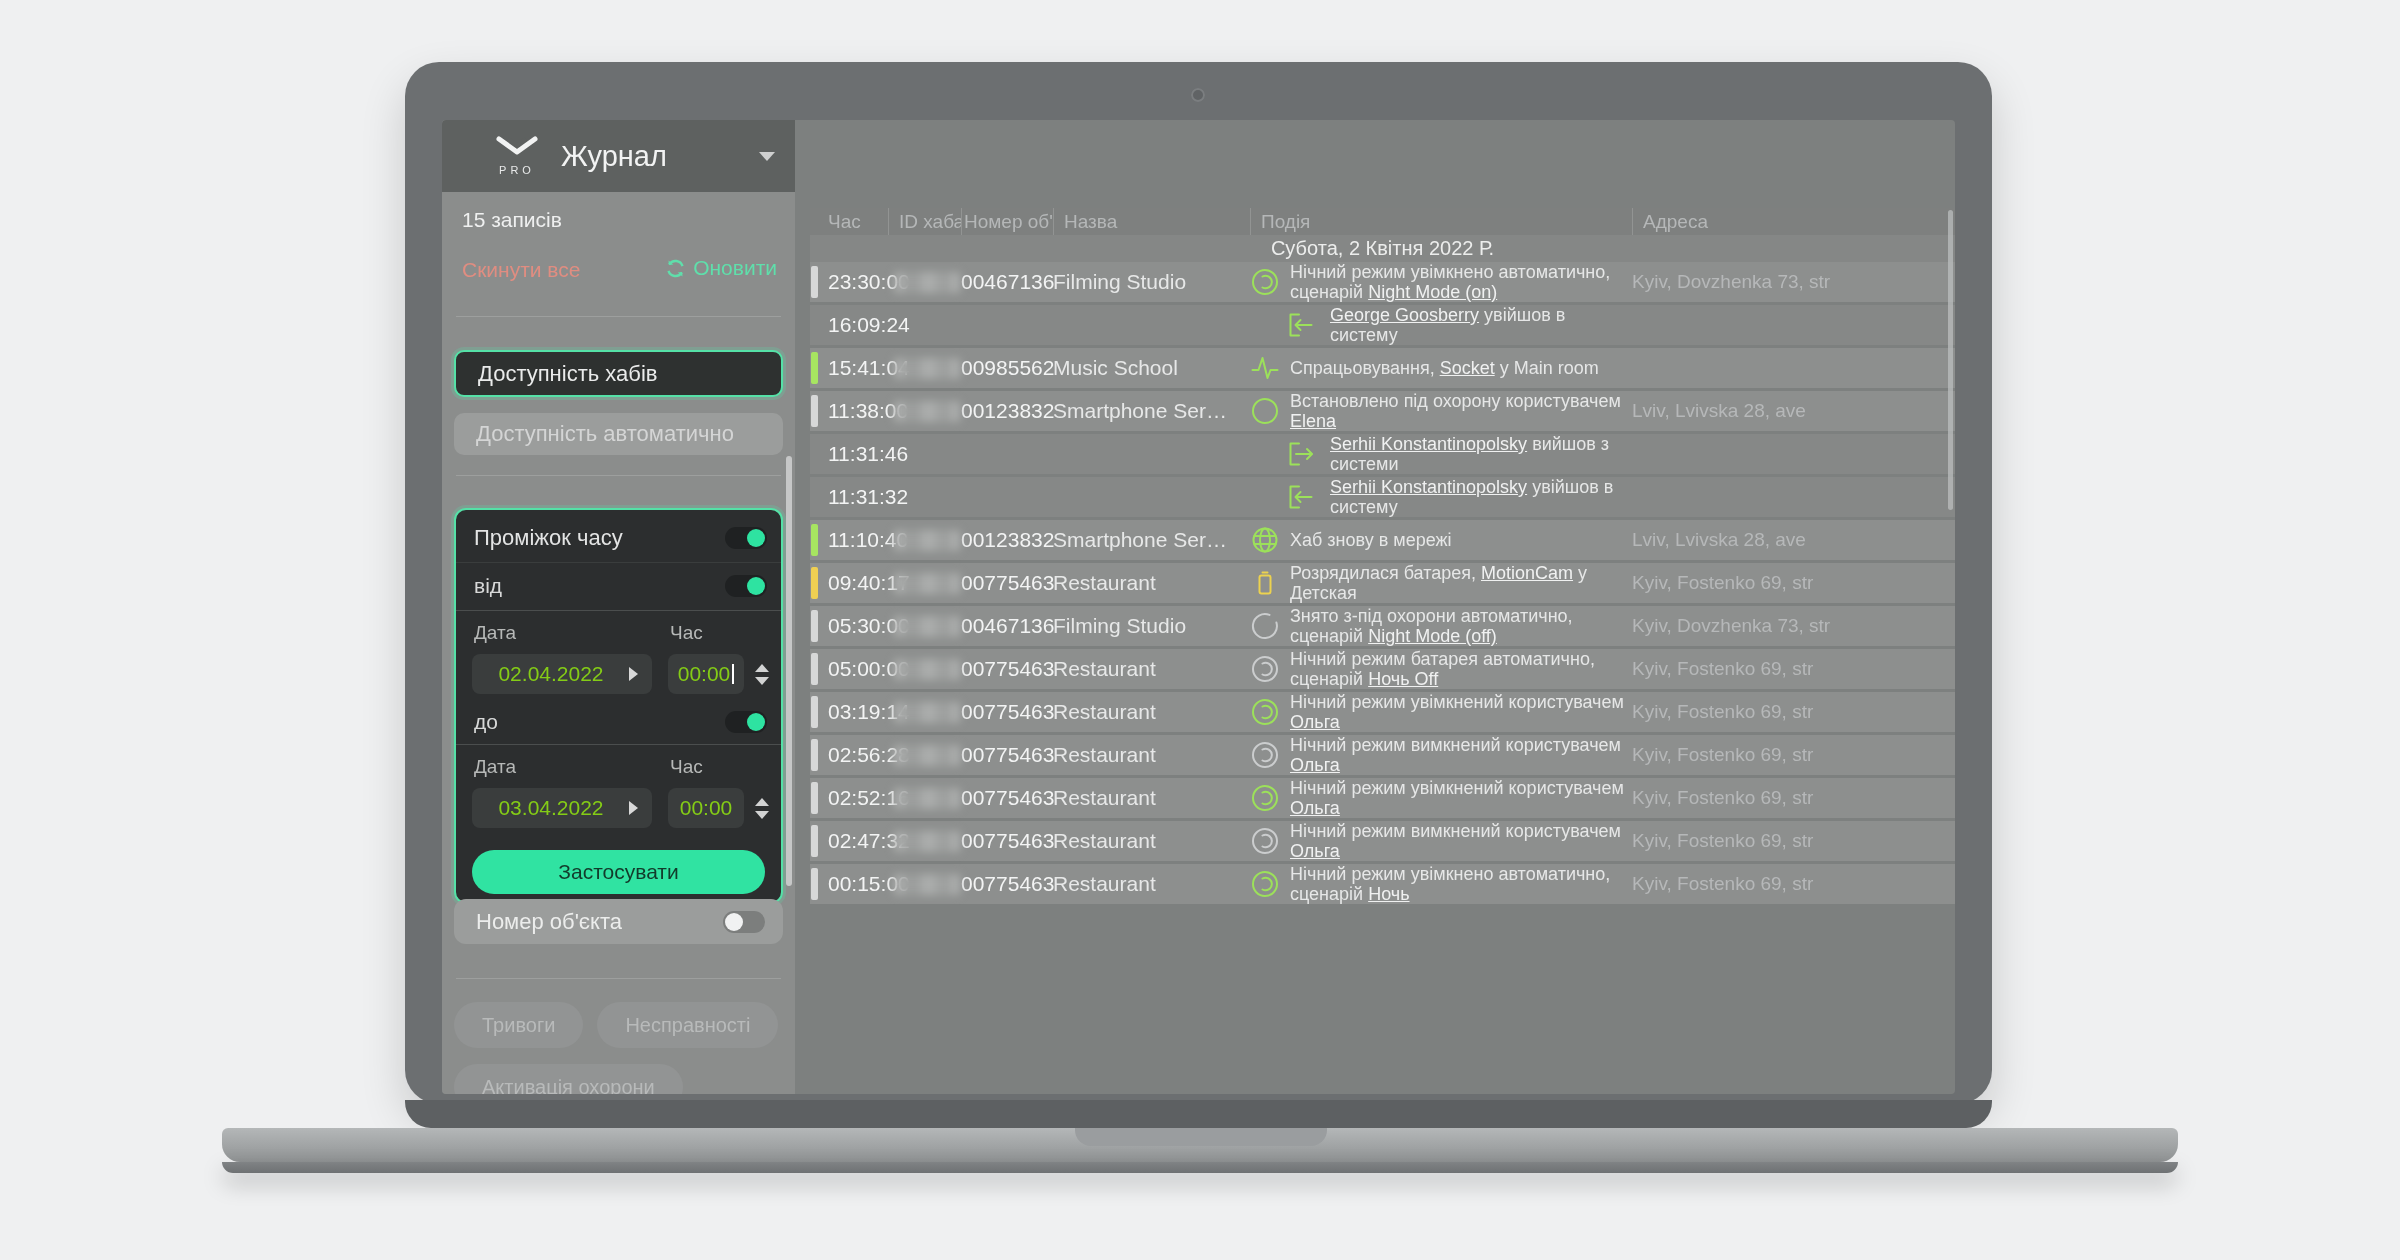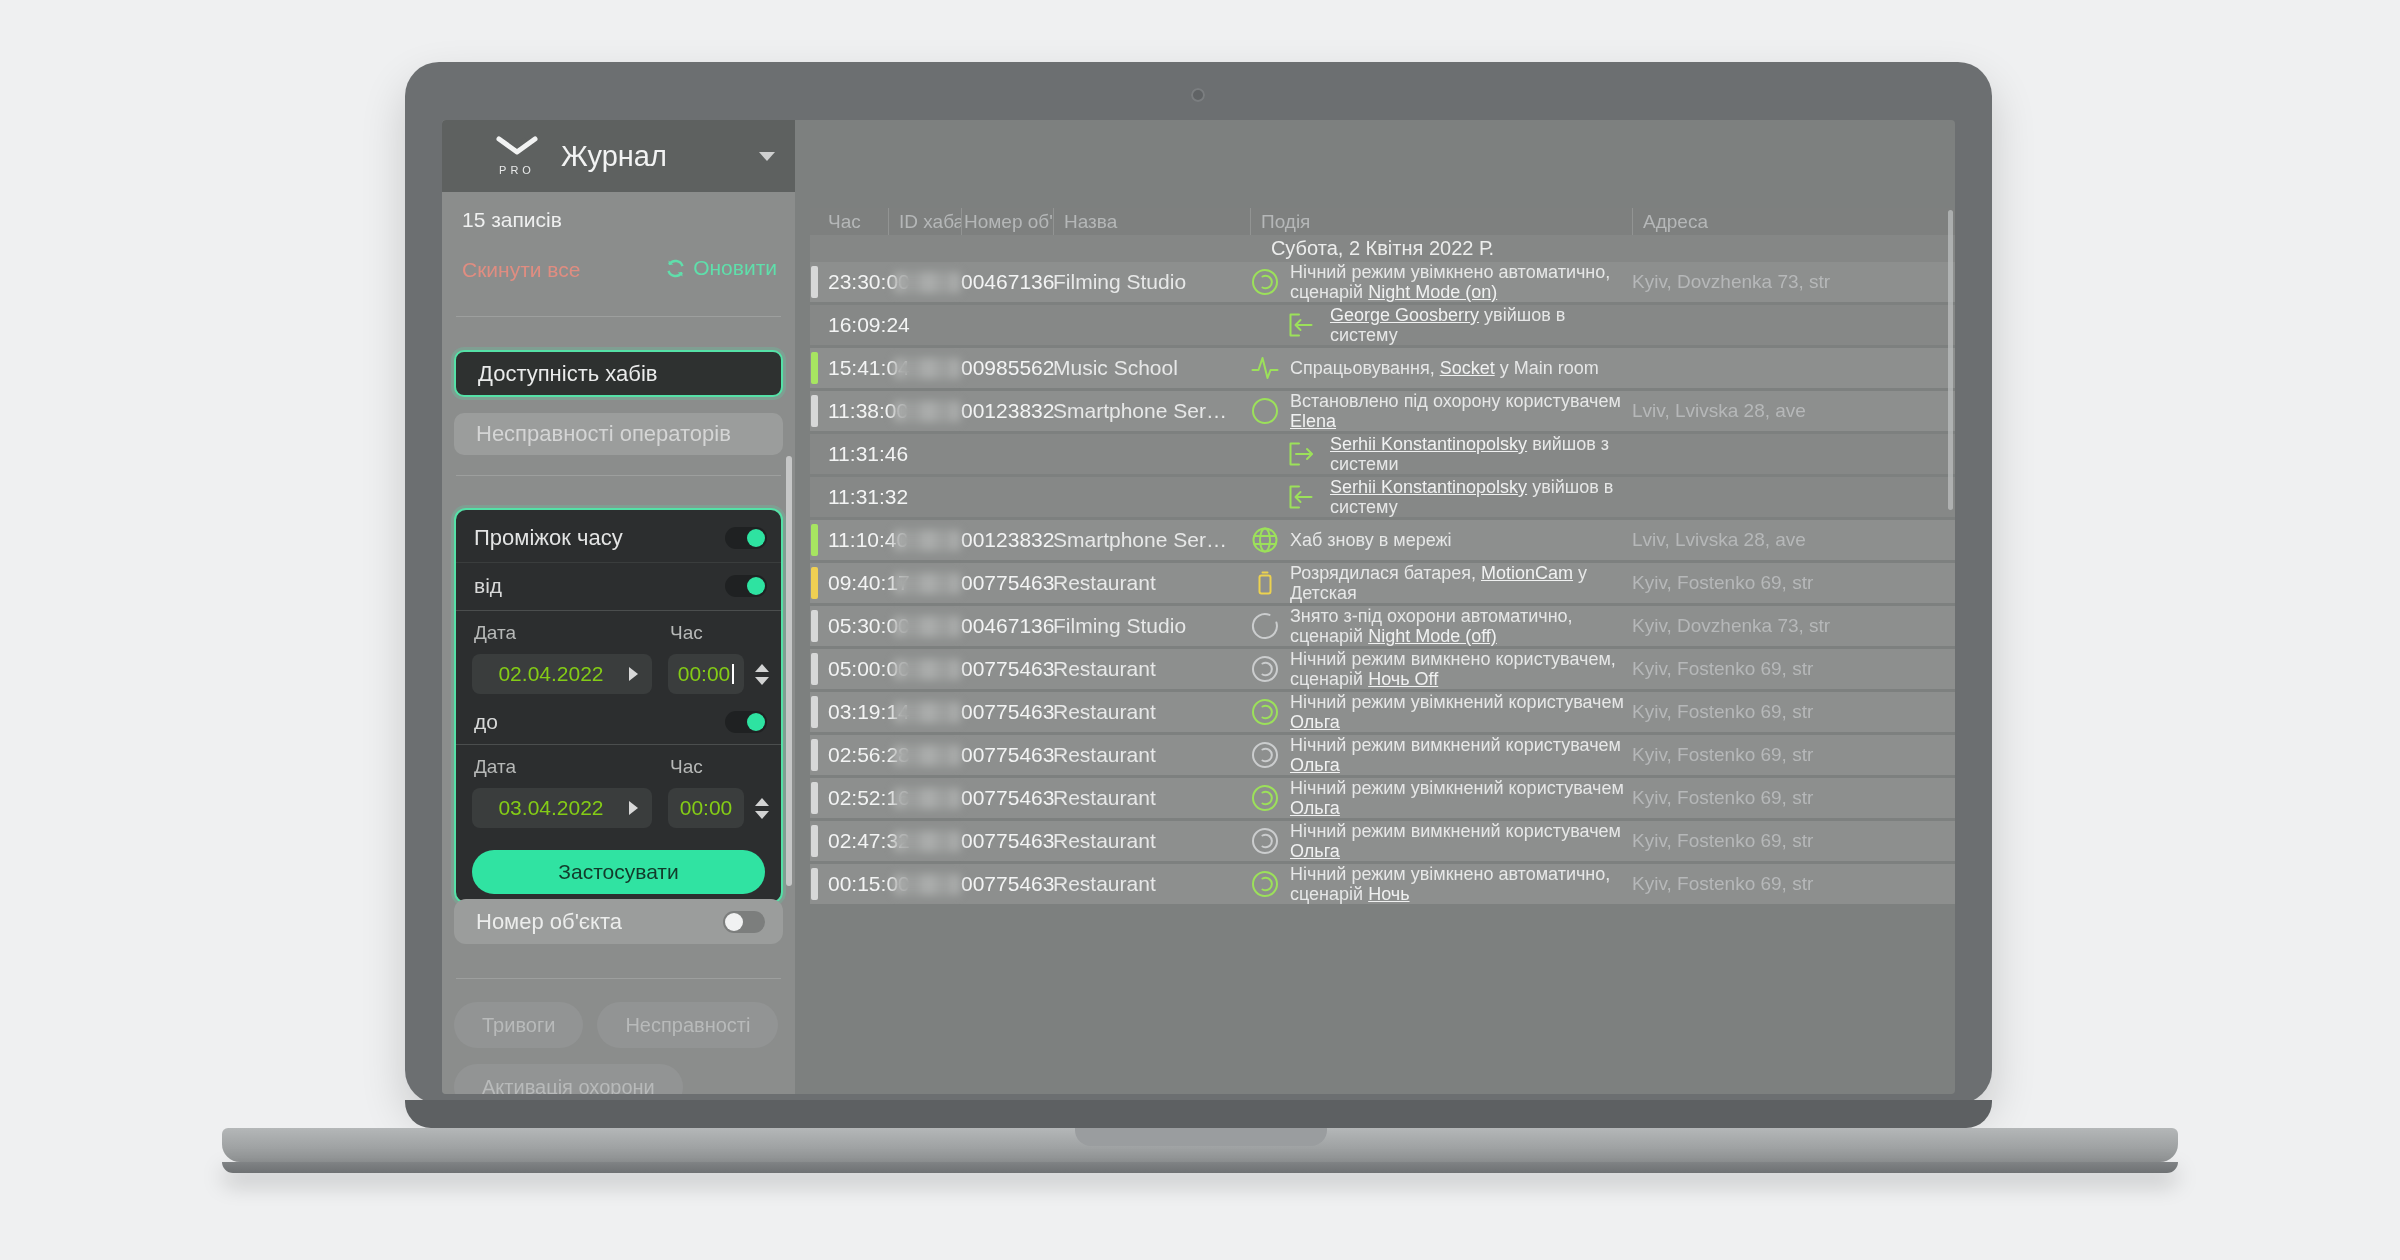--- a/index.html
+++ b/index.html
@@ -159,21 +159,21 @@
           <path d="M17.5 18.5 L17.1 14.1 L12.7 14.6 Z" fill="#5fdfab"></path>
         </svg>
         <span>Оновити</span>
       </div>
       <div class="sb-div" style="top:196px;"></div>
 
       <div class="btn-hubs hl-border">
         <span>Доступність хабів</span>
       </div>
       <div class="btn-operators">
-        <span>Несправності операторів</span>
+        <span>Доступність автоматично</span>
       </div>
       <div class="sb-div" style="top:355px;"></div>
 
       <div class="panel hl-border">
         <div class="p-row" style="top:8px; height:40px;">
           <span class="p-lab">Проміжок часу</span>
           <div class="toggle">
               <div class="knob"></div>
             </div>
         </div>
@@ -409,21 +409,21 @@
               <div class="hub-blur"></div>
             </div>
             <div class="c-num">00775463</div>
             <div class="c-name">Restaurant</div>
             <div class="icon-cell">
               <svg width="30" height="30" viewBox="0 0 30 30" fill="none" stroke="#cbcdce" stroke-width="2" stroke-linecap="round" stroke-linejoin="round">
                 <circle cx="15" cy="15" r="12"></circle>
                 <path d="M12.5 9.5 a6.3 6.3 0 1 1 0 11"></path>
               </svg>
             </div>
-            <div class="c-event"><span>Нічний режим вимкнено користувачем, сценарій </span><span class="link">Ночь Off</span></div>
+            <div class="c-event"><span>Нічний режим батарея автоматично, сценарій </span><span class="link">Ночь Off</span></div>
             <div class="c-addr">Kyiv, Fostenko 69, str</div>
           </div>
           <div class="row">
             <div class="stripe" style="background: rgb(215, 216, 216);"></div>
             <div class="c-time">03:19:14</div>
             <div>
               <div class="hub-blur"></div>
             </div>
             <div class="c-num">00775463</div>
             <div class="c-name">Restaurant</div>

